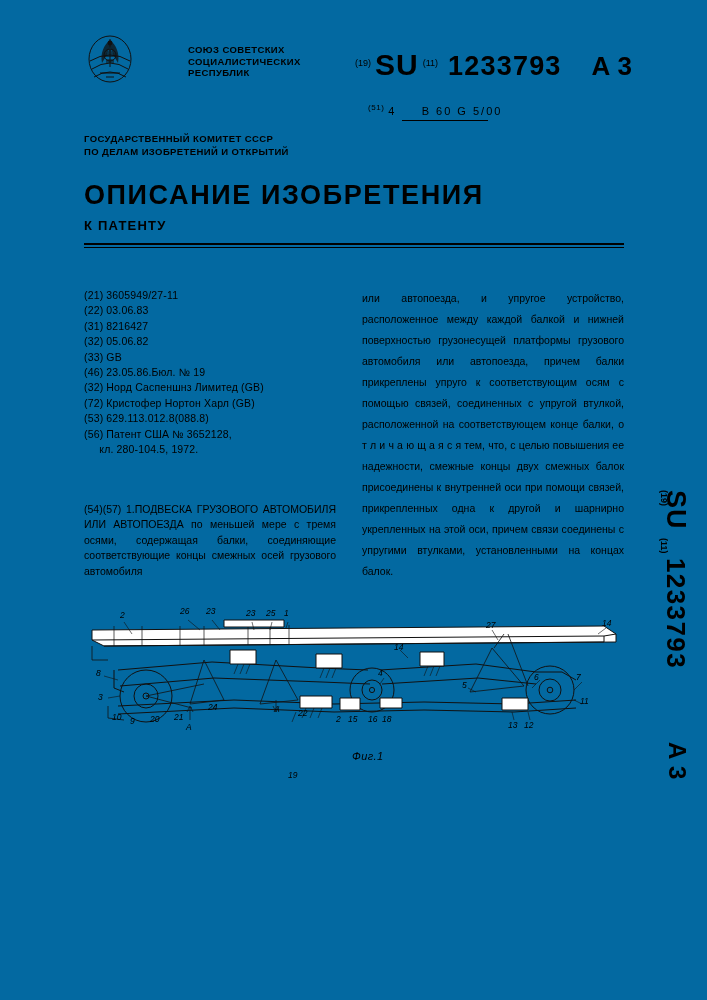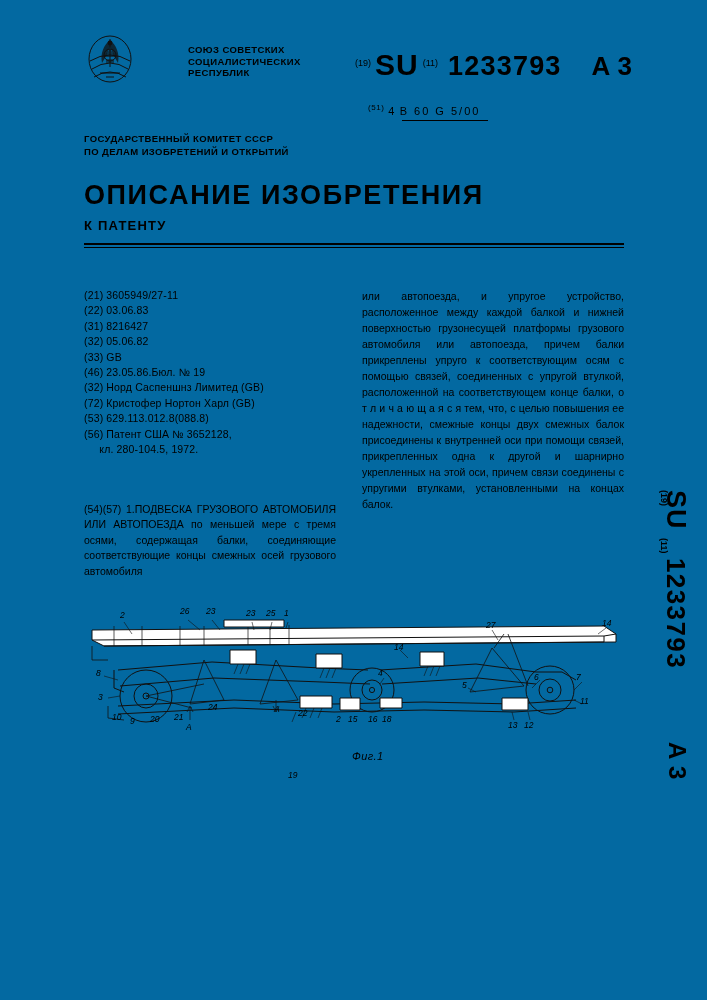--- a/index.html
+++ b/index.html
@@ -69,21 +69,21 @@
   }
   .class-line {
     position: absolute;
     left: 368px; top: 105px;
     font-size: 11px;
     letter-spacing: 0.6px;
   }
   .class-line .sup { font-size: 8px; position: relative; top: -5px; }
   .class-line .cls {
     display: inline-block;
-    margin-left: 1px;
+    margin-left: 23px;
     letter-spacing: 2px;
   }
   .cls-underline {
     position: absolute;
     left: 402px; top: 120px;
     width: 86px;
     height: 1px;
     background: #000;
   }
   .committee {
@@ -132,21 +132,21 @@
     font-size: 10.5px;
     line-height: 15.4px;
     text-align: justify;
     margin-top: 38px;
   }
   .col-right {
     position: absolute;
     left: 362px; top: 288px;
     width: 262px;
     font-size: 10.5px;
-    line-height: 16px;
+    line-height: 21px;
     text-align: justify;
   }
 
   
   .side {
     position: absolute;
     right: 14px;
     top: 490px;
     width: 46px;
     height: 320px;

